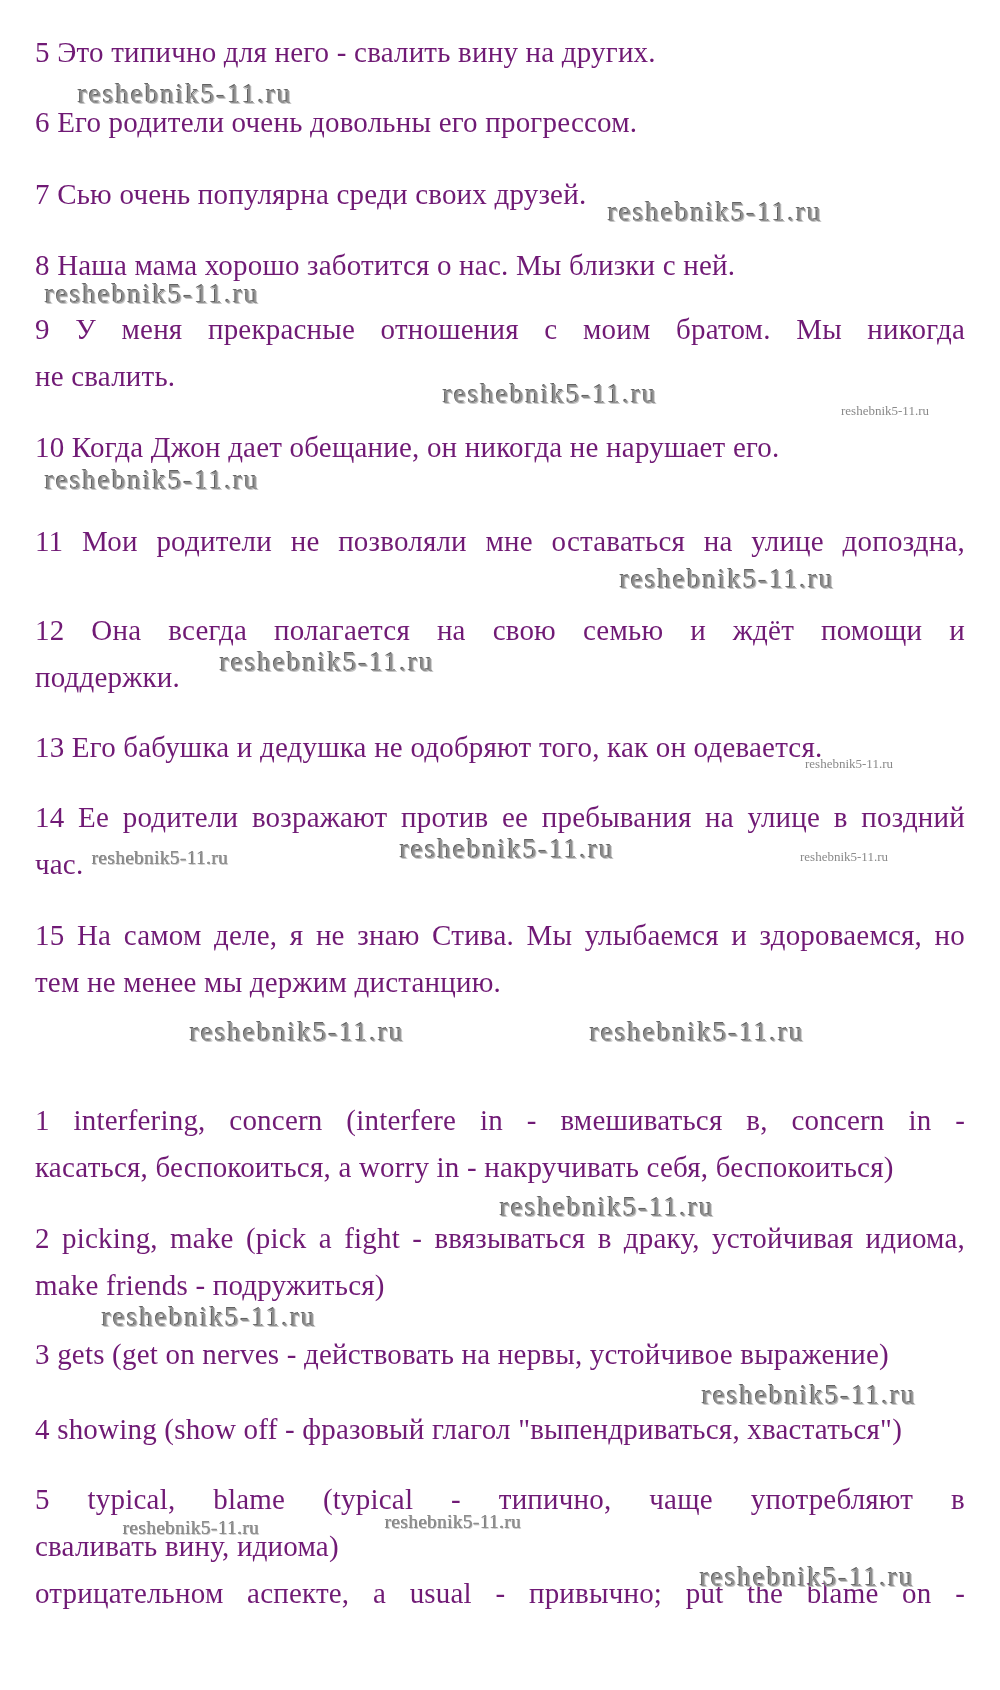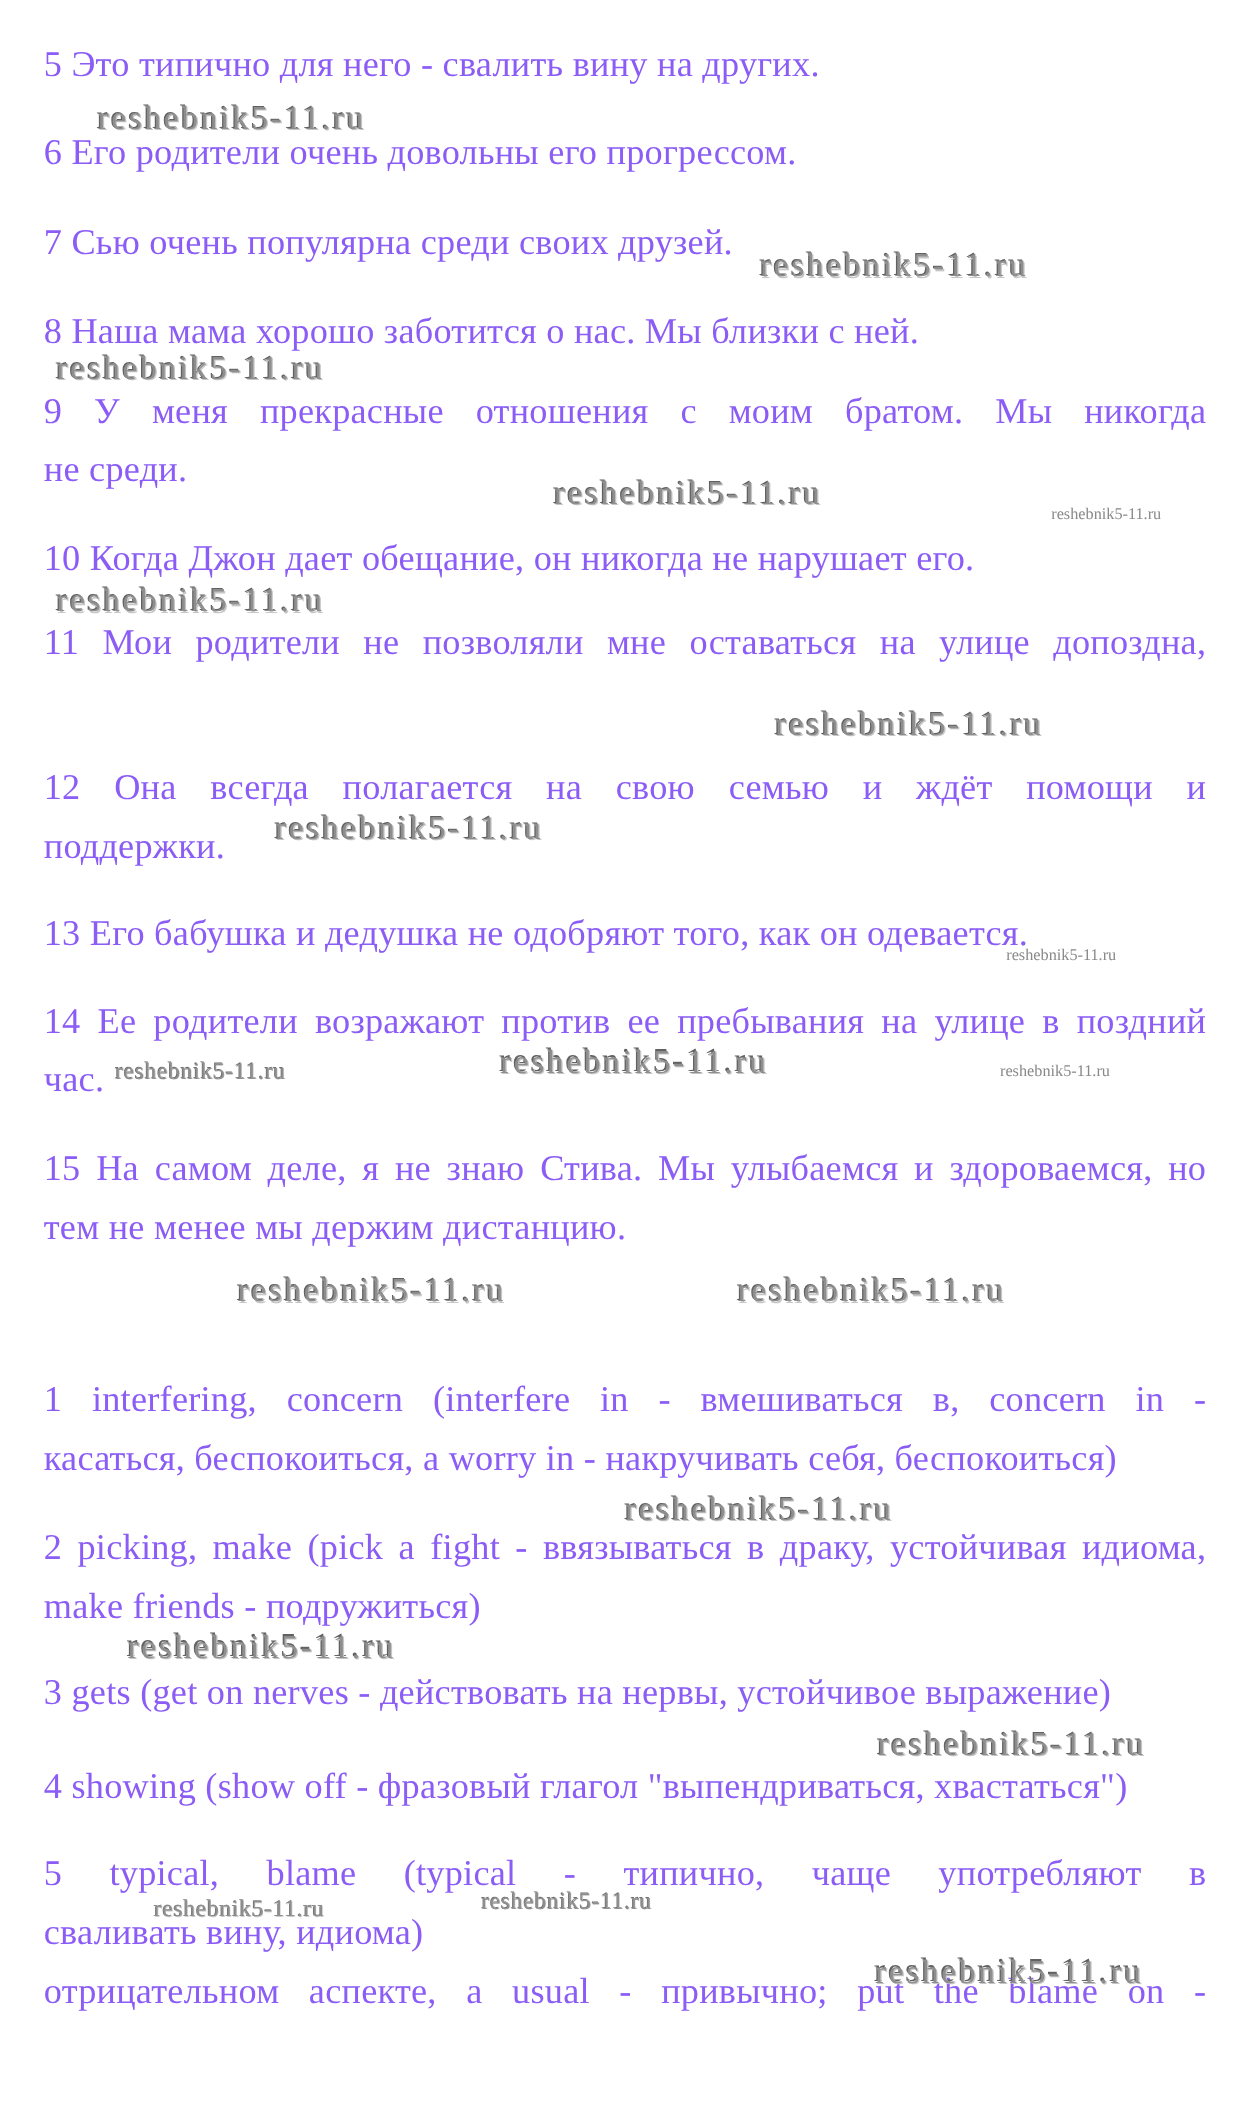--- a/index.html
+++ b/index.html
@@ -4,21 +4,21 @@
 <style>
   html,body{margin:0;padding:0;}
   body{
     width:1000px;height:1690px;position:relative;background:#ffffff;
     font-family:"Liberation Serif","DejaVu Serif",serif;
     color:#141414;overflow:hidden;
   }
   .para{
     position:absolute;left:35px;width:930px;
     font-size:29px;line-height:47px;letter-spacing:0.2px;
-    color:#8b5cf6;
+    color:#701a75;
   }
   .ln{white-space:normal;text-align:left;}
   .ln.j{text-align:justify;text-align-last:justify;}
   .wm{
     position:absolute;line-height:1;white-space:nowrap;
     font-family:"Liberation Serif","DejaVu Serif",serif;font-weight:400;
     color:#8e8e8e;
     text-shadow:1px 1px 0 #c6c6c6,-1px -1px 0 #616161;
   }
   .wm-lg{font-size:27px;letter-spacing:2px;}
@@ -35,26 +35,26 @@
     <div class="ln">6 Его родители очень довольны его прогрессом.</div>
   </div>
 <div class="para" style="top:171px">
     <div class="ln">7 Сью очень популярна среди своих друзей.</div>
   </div>
 <div class="para" style="top:242px">
     <div class="ln">8 Наша мама хорошо заботится о нас. Мы близки с ней.</div>
   </div>
 <div class="para" style="top:306px">
   <div class="ln j">9 У меня прекрасные отношения с моим братом. Мы никогда</div>
-  <div class="ln">не среди.</div>
+  <div class="ln">не свалить.</div>
 </div>
 <div class="para" style="top:424px">
     <div class="ln">10 Когда Джон дает обещание, он никогда не нарушает его.</div>
   </div>
-<div class="para" style="top:491px">
+<div class="para" style="top:518px">
   <div class="ln j">11 Мои родители не позволяли мне оставаться на улице допоздна,</div>
 </div>
 <div class="para" style="top:607px">
   <div class="ln j">12 Она всегда полагается на свою семью и ждёт помощи и</div>
   <div class="ln">поддержки.</div>
 </div>
 <div class="para" style="top:724px">
     <div class="ln">13 Его бабушка и дедушка не одобряют того, как он одевается.</div>
   </div>
 <div class="para" style="top:794px">

